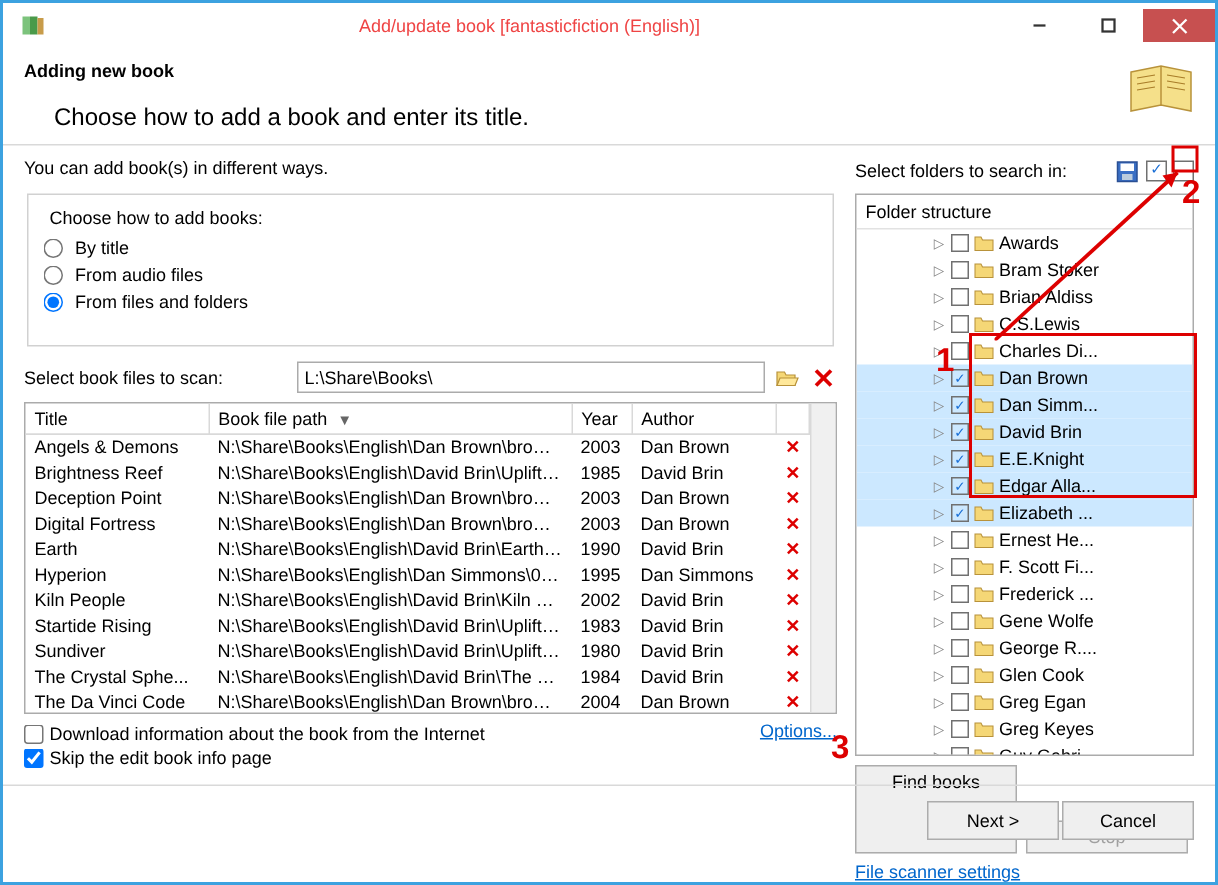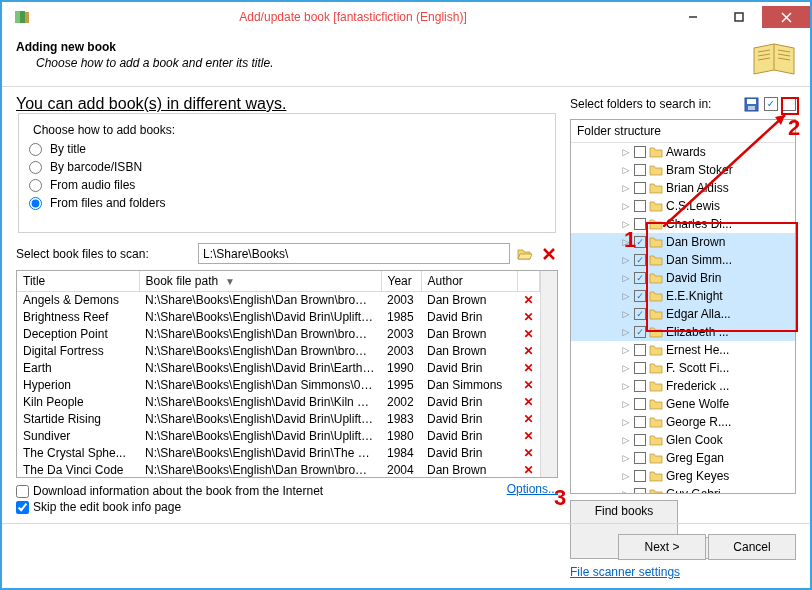--- a/index.html
+++ b/index.html
@@ -6,26 +6,26 @@
 body { margin: 0; padding: 0; width: 812px; height: 590px; background: #fff; position: relative; overflow: hidden; border: 2px solid #3ca2e0; }
 .titlebar { height: 30px; background: #fff; display: flex; align-items: center; }
 .titlebar .appicon { width: 28px; height: 20px; display: flex; align-items: center; justify-content: center; margin-left: 6px; }
 .titlebar .title { flex: 1; text-align: center; font-size: 12px; color: #ef4444; }
 .winbtns { display: flex; }
 .winbtn { width: 46px; height: 22px; display: flex; align-items: center; justify-content: center; font-size: 11px; color: #333; }
 .winbtn.close { background: #c75050; color: #fff; width: 48px; height: 22px; }
 .wizhead { display: flex; align-items: flex-start; padding: 8px 14px 8px 14px; border-bottom: 1px solid #d9d9d9; }
 .wizhead .wh-text { flex: 1; }
 .wizhead .wh-title { font-size: 12px; font-weight: bold; color: #000; }
-.wizhead .wh-desc { font-size: 12px; color: #000; margin-top: 2px; margin-left: 20px; font-style: italic; }
+.wizhead .wh-desc { font-size: 16px; color: #000; margin-top: 16px; margin-left: 20px; }
 .wizhead .wh-icon { width: 44px; height: 38px; }
 .content { display: flex; padding: 8px 14px 0 14px; gap: 12px; }
 .left { flex: 1; min-width: 0; }
 .right { width: 226px; }
-.infotext { font-size: 16px; color: #000; margin-bottom: 0; text-decoration: underline; }
+.infotext { font-size: 12px; color: #000; margin-bottom: 10px; }
 .groupbox { border: 1px solid #d1d1d1; padding: 6px 10px 18px 10px; margin-bottom: 10px; }
 .groupbox .legend { font-size: 12px; margin-top: -14px; background: #fff; display: inline-block; padding: 0 4px; color: #000; }
 .radio-row { display: flex; align-items: center; font-size: 12px; margin: 4px 0; gap: 4px; }
 .radio-row input { width: 13px; height: 13px; margin: 0 4px 0 0; }
 .scan-row { display: flex; align-items: center; gap: 6px; margin-bottom: 6px; }
 .scan-row .lbl { font-size: 12px; width: 176px; }
 .scan-row input[type=text] { flex: 1; border: 1px solid #ababab; font-size: 12px; padding: 2px 4px; height: 21px; }
 .iconbtn { width: 18px; height: 18px; display: inline-flex; align-items: center; justify-content: center; cursor: pointer; }
 .table-wrap { border: 1px solid #ababab; height: 208px; overflow: hidden; position: relative; display: flex; }
 .table-body-wrap { overflow: hidden; flex: 1; }
@@ -111,24 +111,20 @@
   <div class="left">
     <div class="infotext">You can add book(s) in different ways.</div>
     <fieldset class="groupbox">
       <span class="legend">Choose how to add books:</span>
       <label class="radio-row">
           <input type="radio" name="m" style="">
           <span>By title</span>
         </label>
       <label class="radio-row">
           <input type="radio" name="m" style="">
-          <span>By barcode/ISBN</span>
-        </label>
-      <label class="radio-row">
-          <input type="radio" name="m" style="">
           <span>From audio files</span>
         </label>
       <label class="radio-row">
           <input type="radio" name="m" checked="" style="">
           <span>From files and folders</span>
         </label>
     </fieldset>
 
     <div class="scan-row">
       <span class="lbl">Select book files to scan:</span>

